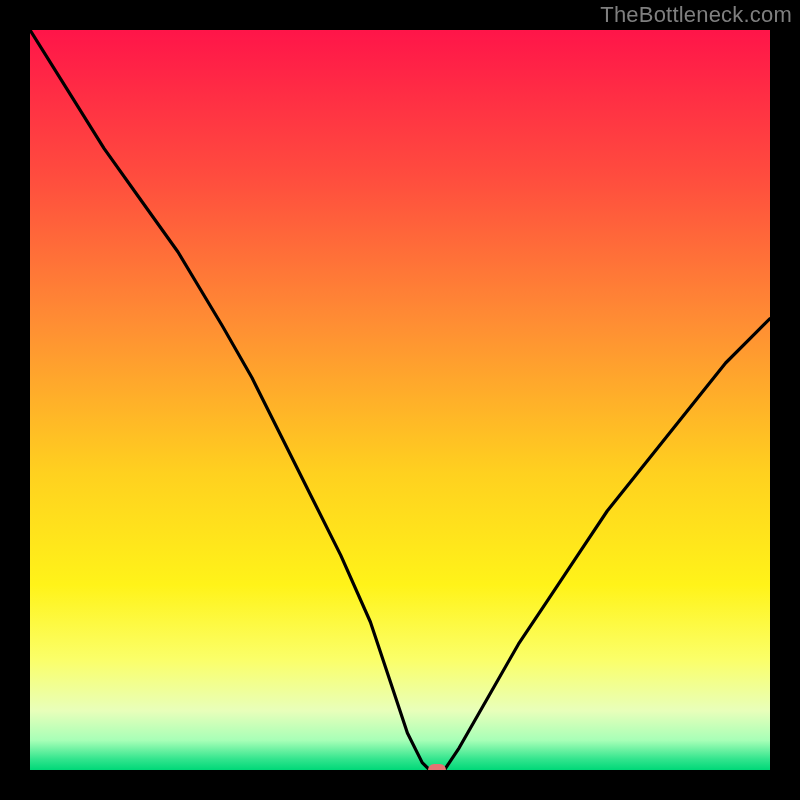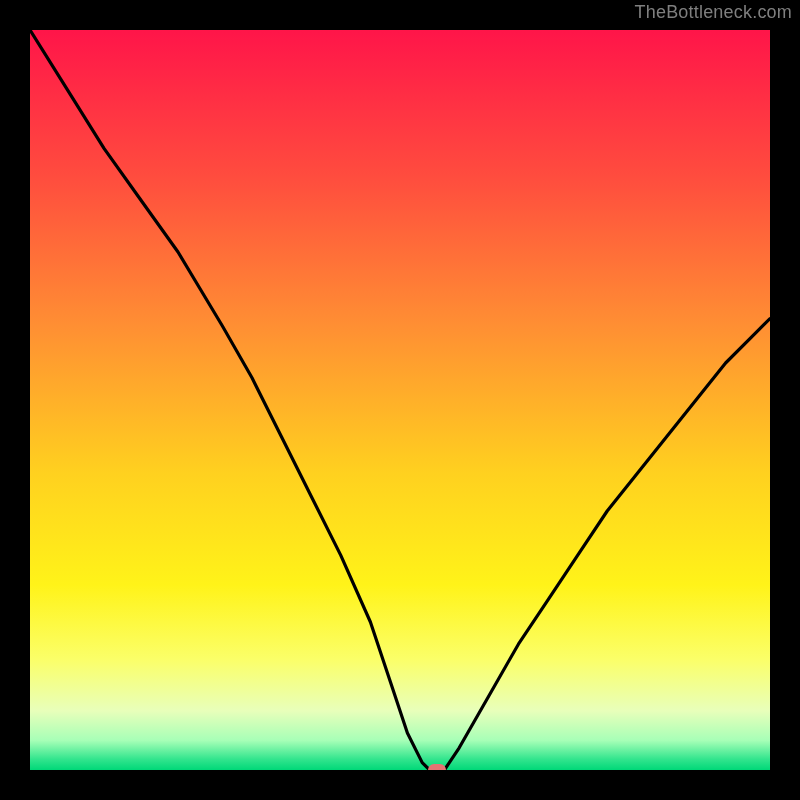--- a/index.html
+++ b/index.html
@@ -15,21 +15,21 @@
     position: relative;
     width: 800px;
     height: 800px;
     background: #000;
   }
   .watermark {
     position: absolute;
     top: 2px;
     right: 8px;
     color: #7f7f7f;
-    font-size: 18px;
+    font-size: 22px;
     font-weight: 400;
     letter-spacing: 0.2px;
     z-index: 10;
     text-align: right;
   }
   .plot-area {
     position: absolute;
     left: 30px;
     top: 30px;
     width: 740px;

